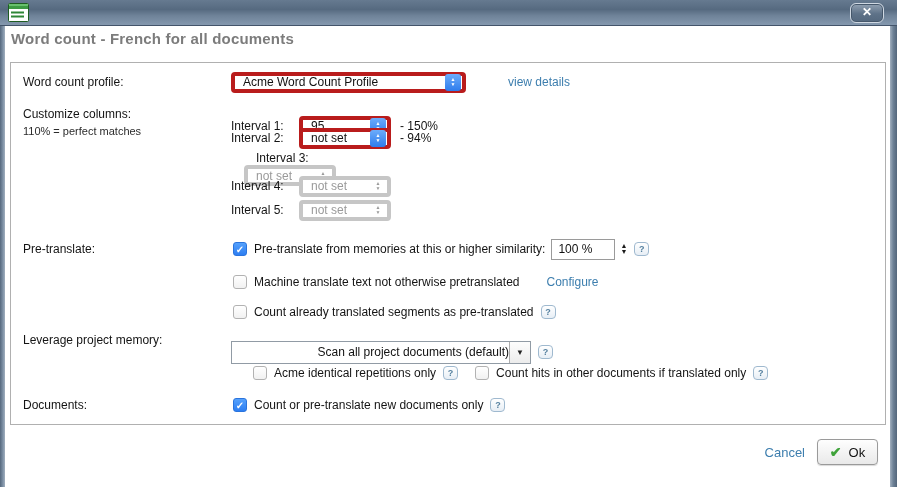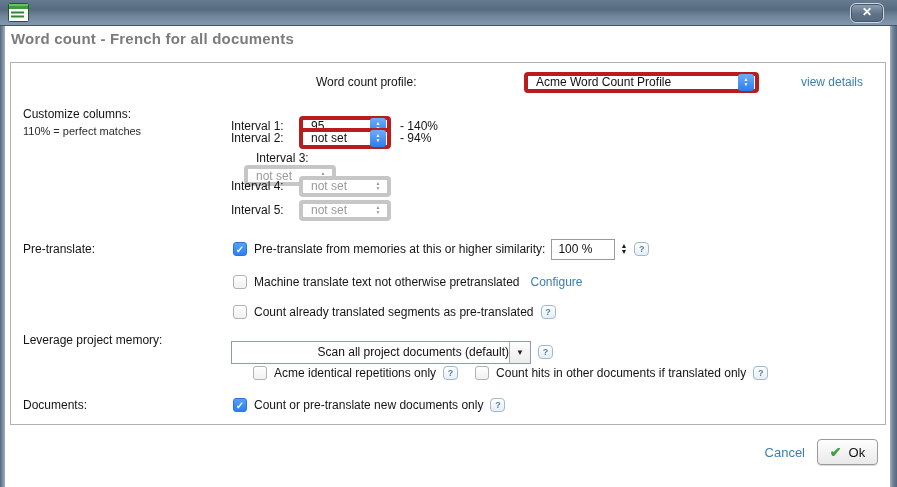--- a/index.html
+++ b/index.html
@@ -102,21 +102,21 @@
     <div class="close-btn">✕</div>
   </div>
 
   <div class="frame-left"></div>
   <div class="frame-right"></div>
 
   <div class="dialog-title">Word count - French for all documents</div>
 
   <div class="panel">
 
-    <div class="row" style="left:12px; top:8px; width:840px;justify-content:flex-end;">
+    <div class="row" style="left:12px; top:8px; width:840px;">
       <span class="lbl" style="width:208px;">Word count profile:</span>
       <div class="mac-select" style="width:235px;">
         <span class="val">Acme Word Count Profile</span>
         <span class="stepper">
           <span>▲</span>
           <span>▼</span>
         </span>
       </div>
       <a class="link" style="margin-left:42px;">view details</a>
     </div>
@@ -128,21 +128,21 @@
 
     <div class="row" style="left:220px; top:52px;">
       <span class="lbl" style="width:68px;">Interval 1:</span>
       <div class="mac-select" style="width:92px;">
         <span class="val">95</span>
         <span class="stepper">
           <span>▲</span>
           <span>▼</span>
         </span>
       </div>
-      <span class="lbl" style="margin-left:9px;">- 140%</span>
+      <span class="lbl" style="margin-left:9px;">- 150%</span>
     </div>
 
     <div class="row" style="left:220px; top:64px;">
       <span class="lbl" style="width:68px;">Interval 2:</span>
       <div class="mac-select" style="width:92px;">
         <span class="val">not set</span>
         <span class="stepper">
           <span>▲</span>
           <span>▼</span>
         </span>
@@ -194,21 +194,21 @@
       <span class="spinner">
         <span>▲</span>
         <span>▼</span>
       </span>
       <span class="help">?</span>
     </div>
 
     <div class="row" style="left:222px; top:208px;">
       <span class="cb"></span>
       <span class="lbl">Machine translate text not otherwise pretranslated</span>
-      <a class="link" style="margin-left:11px;">Configure</a>
+      <a class="link" style="margin-left:27px;">Configure</a>
     </div>
 
     <div class="row" style="left:222px; top:238px;">
       <span class="cb"></span>
       <span class="lbl">Count already translated segments as pre-translated</span>
       <span class="help">?</span>
     </div>
 
     <div class="row" style="left:12px; top:266px;">
       <span class="lbl">Leverage project memory:</span>

